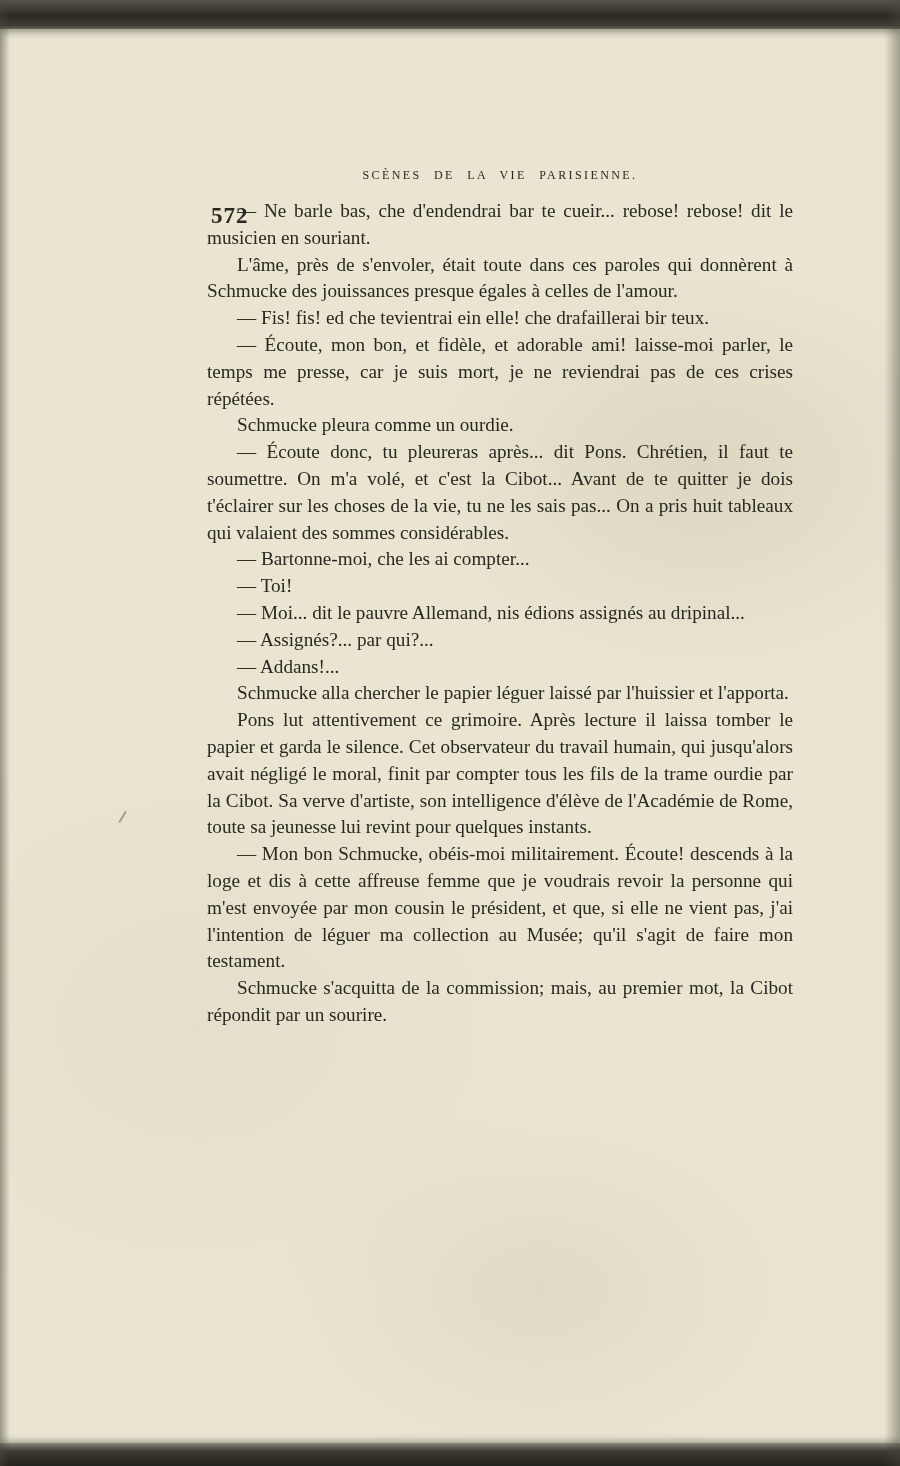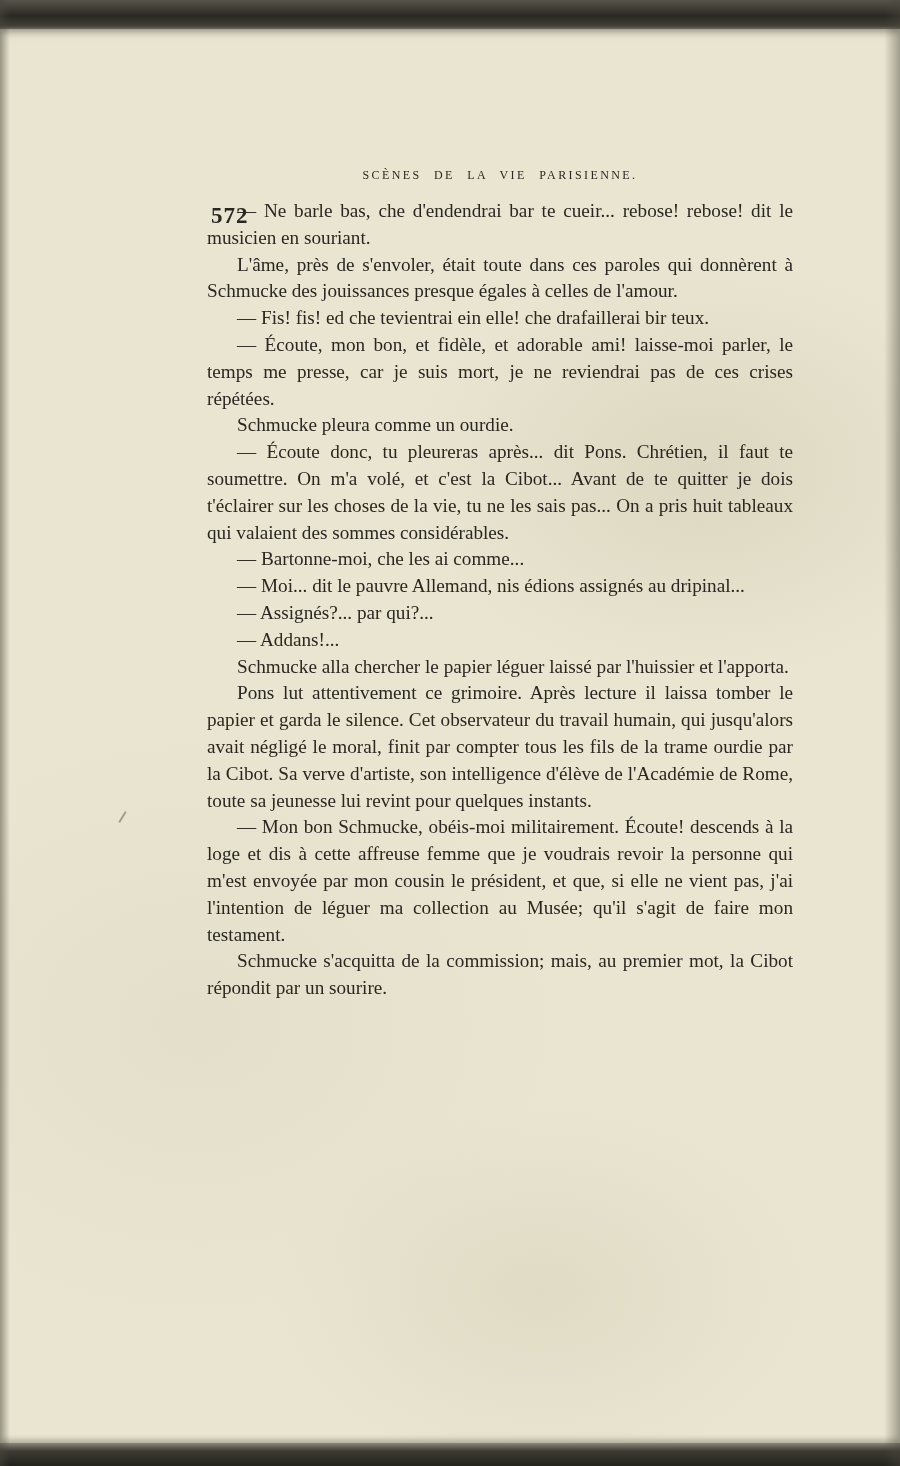--- a/index.html
+++ b/index.html
@@ -91,21 +91,22 @@
       <span class="page-number">572</span>
       <span class="running-title">SCÈNES DE LA VIE PARISIENNE.</span>
     </div>
     <div class="text-block" id="text-block">
         <p><span>— </span><span class="it">Ne barle bas, che d'endendrai bar te cueir... rebose! rebose!</span><span> dit le musicien en souriant.</span></p>
         <p><span>L'âme, près de s'envoler, était toute dans ces paroles qui donnèrent à Schmucke des jouissances presque égales à celles de l'amour.</span></p>
         <p><span>— </span><span class="it">Fis! fis! ed che tevientrai ein elle! che drafaillerai bir teux.</span></p>
         <p><span>— Écoute, mon bon, et fidèle, et adorable ami! laisse-moi parler, le temps me presse, car je suis mort, je ne reviendrai pas de ces crises répétées.</span></p>
         <p><span>Schmucke pleura comme un ourdie.</span></p>
         <p><span>— Écoute donc, tu pleureras après... dit Pons. Chrétien, il faut te soumettre. On m'a volé, et c'est la Cibot... Avant de te quitter je dois t'éclairer sur les choses de la vie, tu ne les sais pas... On a pris huit tableaux qui valaient des sommes considérables.</span></p>
-        <p><span>— </span><span class="it">Bartonne-moi, che les ai comme...</span></p>
+        <p><span>— </span><span class="it">Bartonne-moi, che les ai compter...</span></p>
+        <p><span>— Toi!</span></p>
         <p><span>— </span><span class="it">Moi...</span><span> dit le pauvre Allemand, </span><span class="it">nis édions assignés au dripinal...</span></p>
         <p><span>— Assignés?... par qui?...</span></p>
         <p><span>— </span><span class="it">Addans!...</span></p>
         <p><span>Schmucke alla chercher le papier léguer laissé par l'huissier et l'apporta.</span></p>
         <p><span>Pons lut attentivement ce grimoire. Après lecture il laissa tomber le papier et garda le silence. Cet observateur du travail humain, qui jusqu'alors avait négligé le moral, finit par compter tous les fils de la trame ourdie par la Cibot. Sa verve d'artiste, son intelligence d'élève de l'Académie de Rome, toute sa jeunesse lui revint pour quelques instants.</span></p>
         <p><span>— Mon bon Schmucke, obéis-moi militairement. Écoute! descends à la loge et dis à cette affreuse femme que je voudrais revoir la personne qui m'est envoyée par mon cousin le président, et que, si elle ne vient pas, j'ai l'intention de léguer ma collection au Musée; qu'il s'agit de faire mon testament.</span></p>
         <p><span>Schmucke s'acquitta de la commission; mais, au premier mot, la Cibot répondit par un sourire.</span></p>
       </div>
   </div>
 </div>

